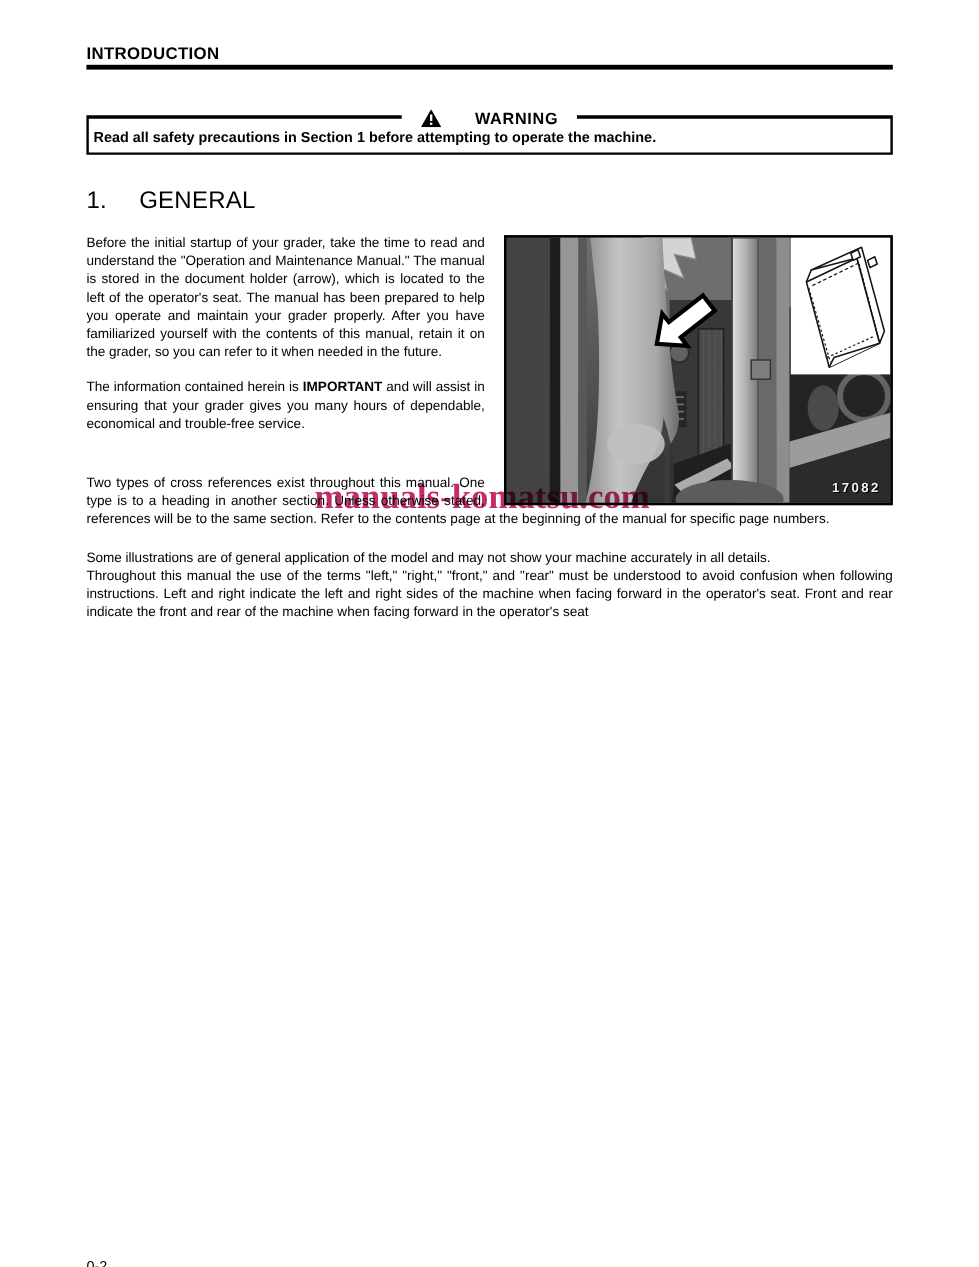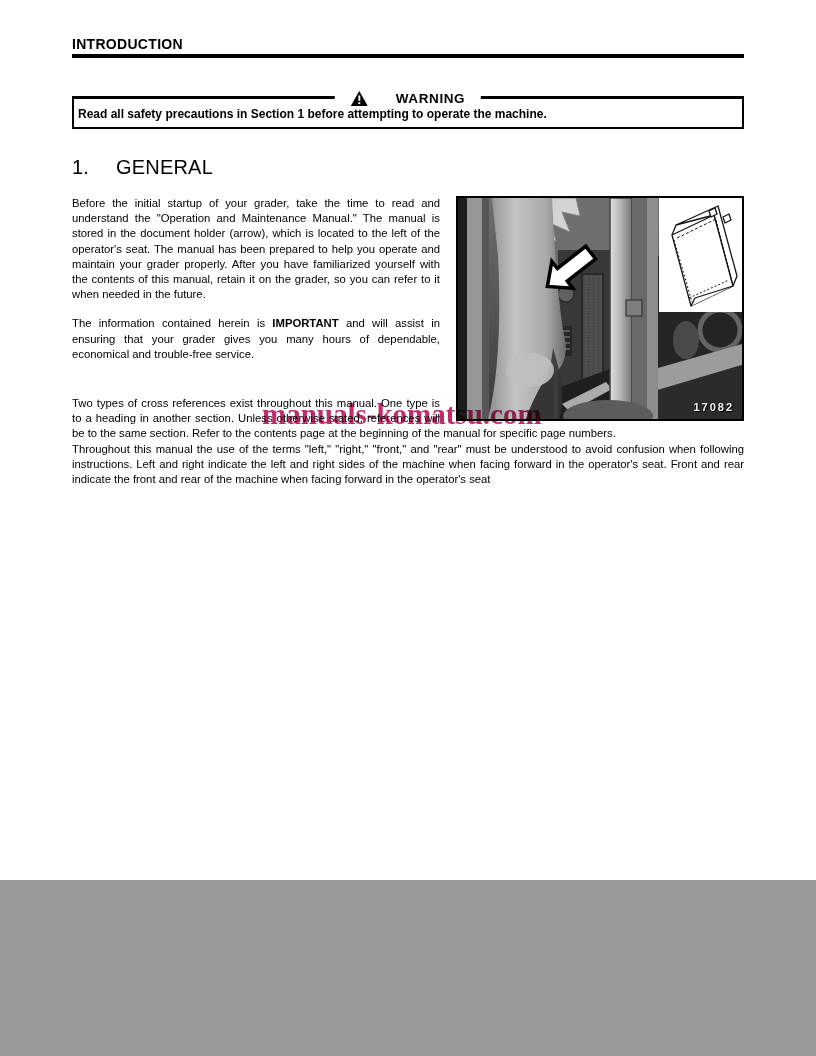--- a/index.html
+++ b/index.html
@@ -1,17 +1,17 @@
 <!DOCTYPE html>
 <html><head>
 <meta charset="utf-8">
 <style>
   html,body { margin:0; padding:0; background:#9a9a9a; }
   .page {
-    position:relative; width:816px; height:880px; margin:0 auto;
+    position:relative; width:816px; height:1056px; margin:0 auto;
     background:#ffffff; font-family:"Liberation Sans", sans-serif; color:#000;
     overflow:hidden;
   }
   
   .header-title {
     position:absolute; left:72px; top:36px;
     font-size:14px; font-weight:bold; letter-spacing:0.3px;
   }
   .header-rule {
     position:absolute; left:72px; top:54px; width:672px; height:4px; background:#000;
@@ -42,21 +42,21 @@
   }
   .body p { margin:0; }
   .body p.p2 { margin-top:14px; }
   .body p.p3 { margin-top:34px; }
   .body p.p4 { margin-top:16px; }
   .body p.p5 { }
   .body b { font-weight:bold; }
   
   .figure {
     float:right; width:284px; height:221px; border:2px solid #000;
-    margin-left:16px; margin-bottom:0; position:relative; background:#444;
+    margin-left:16px; margin-bottom:0; position:relative; background:#444;padding-left:36px;
   }
   .figure svg { display:block; }
   .fig-num {
     position:absolute; right:8px; bottom:4px;
     color:#f2f2f2; font-weight:bold; font-size:11px; letter-spacing:2px;
     text-shadow:1px 1px 0 #000, -1px -1px 0 #222;
   }
   
   .watermark {
     position:absolute; left:262px; top:400px; z-index:5;
@@ -181,20 +181,21 @@
             <path d="M30,100 L70,82" stroke-dasharray="2,2"></path>
           </g>
         </g>
       </svg>
       <div class="fig-num">17082</div>
     </div>
 
     <p class="p1">Before the initial startup of your grader, take the time to read and understand the "Operation and Maintenance Manual." The manual is stored in the document holder (arrow), which is located to the left of the operator's seat. The manual has been prepared to help you operate and maintain your grader properly. After you have familiarized yourself with the contents of this manual, retain it on the grader, so you can refer to it when needed in the future.</p>
     <p class="p2"><span>The information contained herein is </span><b>IMPORTANT</b><span> and will assist in ensuring that your grader gives you many hours of dependable, economical and trouble-free service.</span></p>
     <p class="p3">Two types of cross references exist throughout this manual. One type is to a heading in another section. Unless otherwise stated, references will be to the same section. Refer to the contents page at the beginning of the manual for specific page numbers.</p>
+    <p class="p4">Some illustrations are of general application of the model and may not show your machine accurately in all details.</p>
     <p class="p5">Throughout this manual the use of the terms "left," "right," "front," and "rear" must be understood to avoid confusion when following instructions. Left and right indicate the left and right sides of the machine when facing forward in the operator's seat. Front and rear indicate the front and rear of the machine when facing forward in the operator's seat</p>
   </div>
 
   <div class="watermark">manuals-komatsu.com</div>
 
   <div class="footer">0-2</div>
 
 </div>
 
 </body></html>

